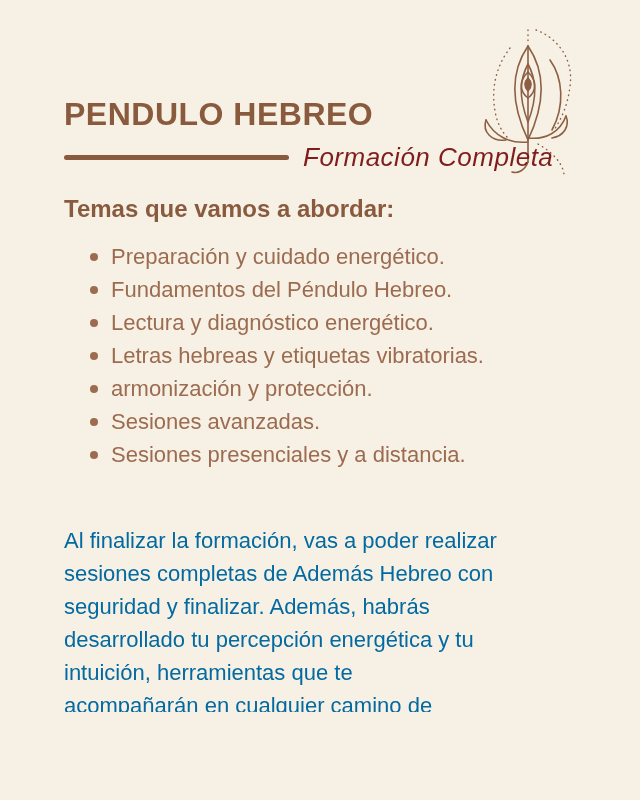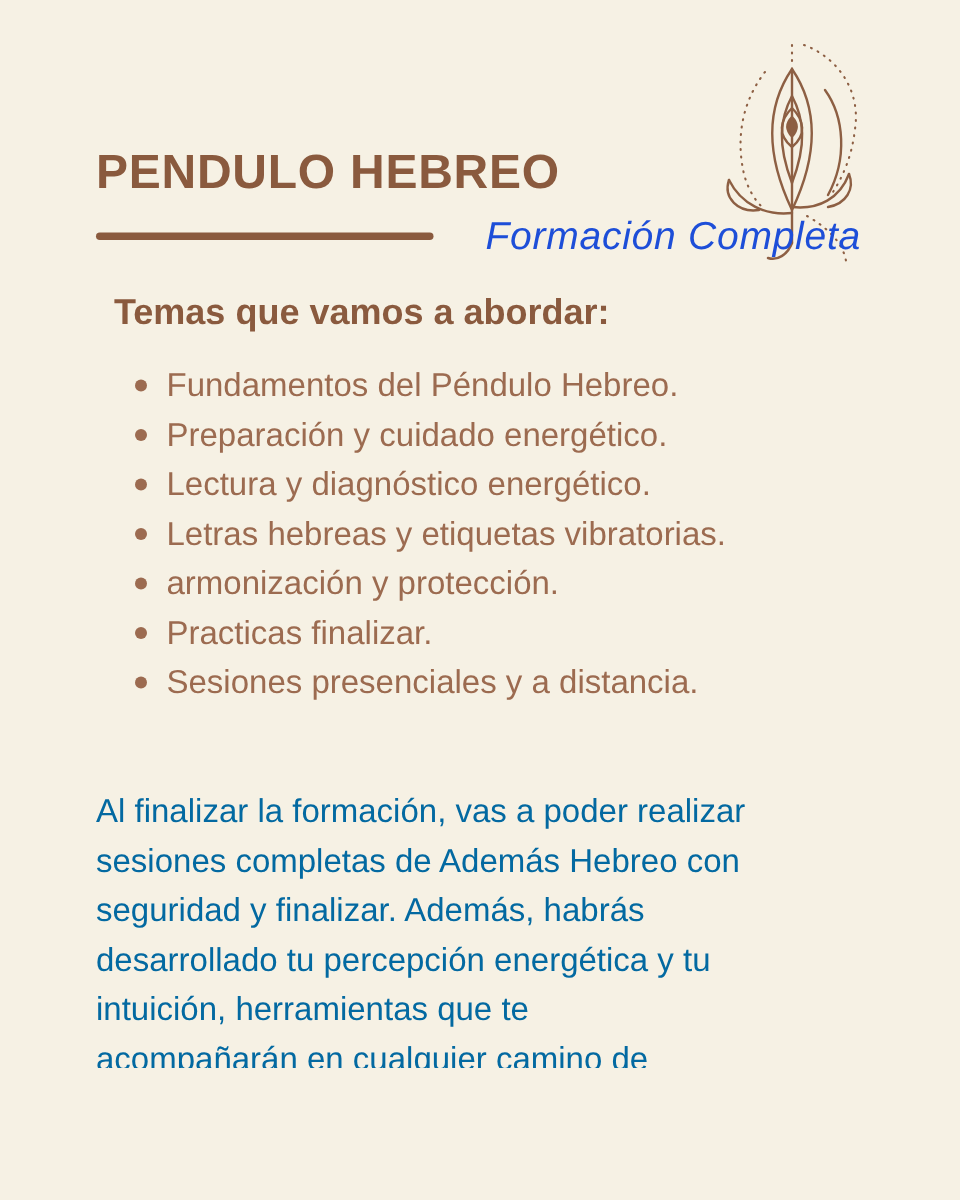--- a/index.html
+++ b/index.html
@@ -37,30 +37,30 @@
     gap: 14px;
   }
   .rule {
     width: 225px; height: 5px;
     background: #8a5a3e;
     border-radius: 3px;
     flex: none;
   }
   .subtitle {
     flex: 1;
-    text-align: right;
+    text-align: left;
     font-style: italic;
     font-size: 26px;
     letter-spacing: 0.5px;
-    color: #1d4ed8;
+    color: #7f1d1d;
     white-space: nowrap;
   }
   .section-heading {
     position: absolute;
-    left: 76px; top: 195px;
+    left: 64px; top: 195px;
     margin: 0;
     font-size: 24px;
     font-weight: bold;
     color: #8a5a3e;
     white-space: nowrap;
   }
   .topics {
     position: absolute;
     left: 90px; top: 240px;
     margin: 0; padding: 0;
@@ -126,27 +126,27 @@
     <div class="rule"></div>
     <span class="subtitle">Formación Completa</span>
   </div>
 
   <h2 class="section-heading">Temas que vamos a abordar:</h2>
 
   <ul class="topics">
     <li>
       <span class="dot"></span>
       <div class="topic-lines">
-          <span>Fundamentos del Péndulo Hebreo.</span>
+          <span>Preparación y cuidado energético.</span>
         </div>
     </li>
     <li>
       <span class="dot"></span>
       <div class="topic-lines">
-          <span>Preparación y cuidado energético.</span>
+          <span>Fundamentos del Péndulo Hebreo.</span>
         </div>
     </li>
     <li>
       <span class="dot"></span>
       <div class="topic-lines">
           <span>Lectura y diagnóstico energético.</span>
         </div>
     </li>
     <li>
       <span class="dot"></span>
@@ -156,21 +156,21 @@
     </li>
     <li>
       <span class="dot"></span>
       <div class="topic-lines">
         <span>armonización y protección.</span>
       </div>
     </li>
     <li>
       <span class="dot"></span>
       <div class="topic-lines">
-          <span>Practicas finalizar.</span>
+          <span>Sesiones avanzadas.</span>
         </div>
     </li>
     <li>
       <span class="dot"></span>
       <div class="topic-lines">
           <span>Sesiones presenciales y a distancia.</span>
         </div>
     </li>
   </ul>
 

